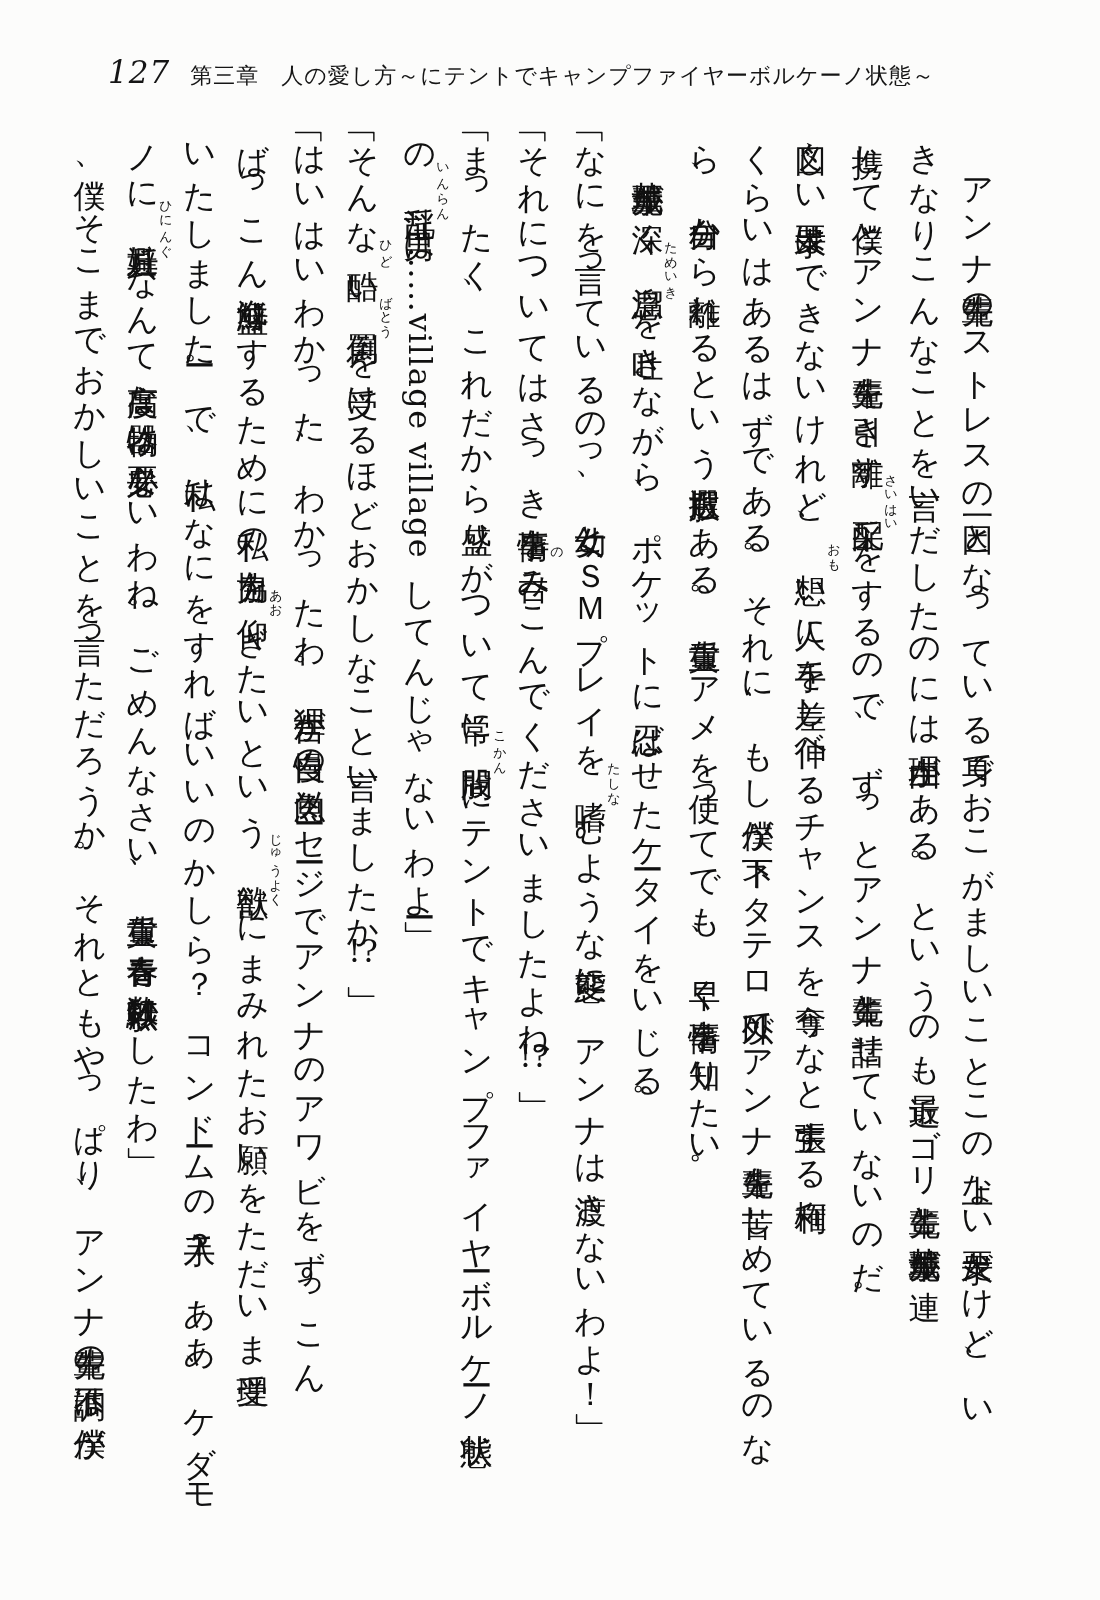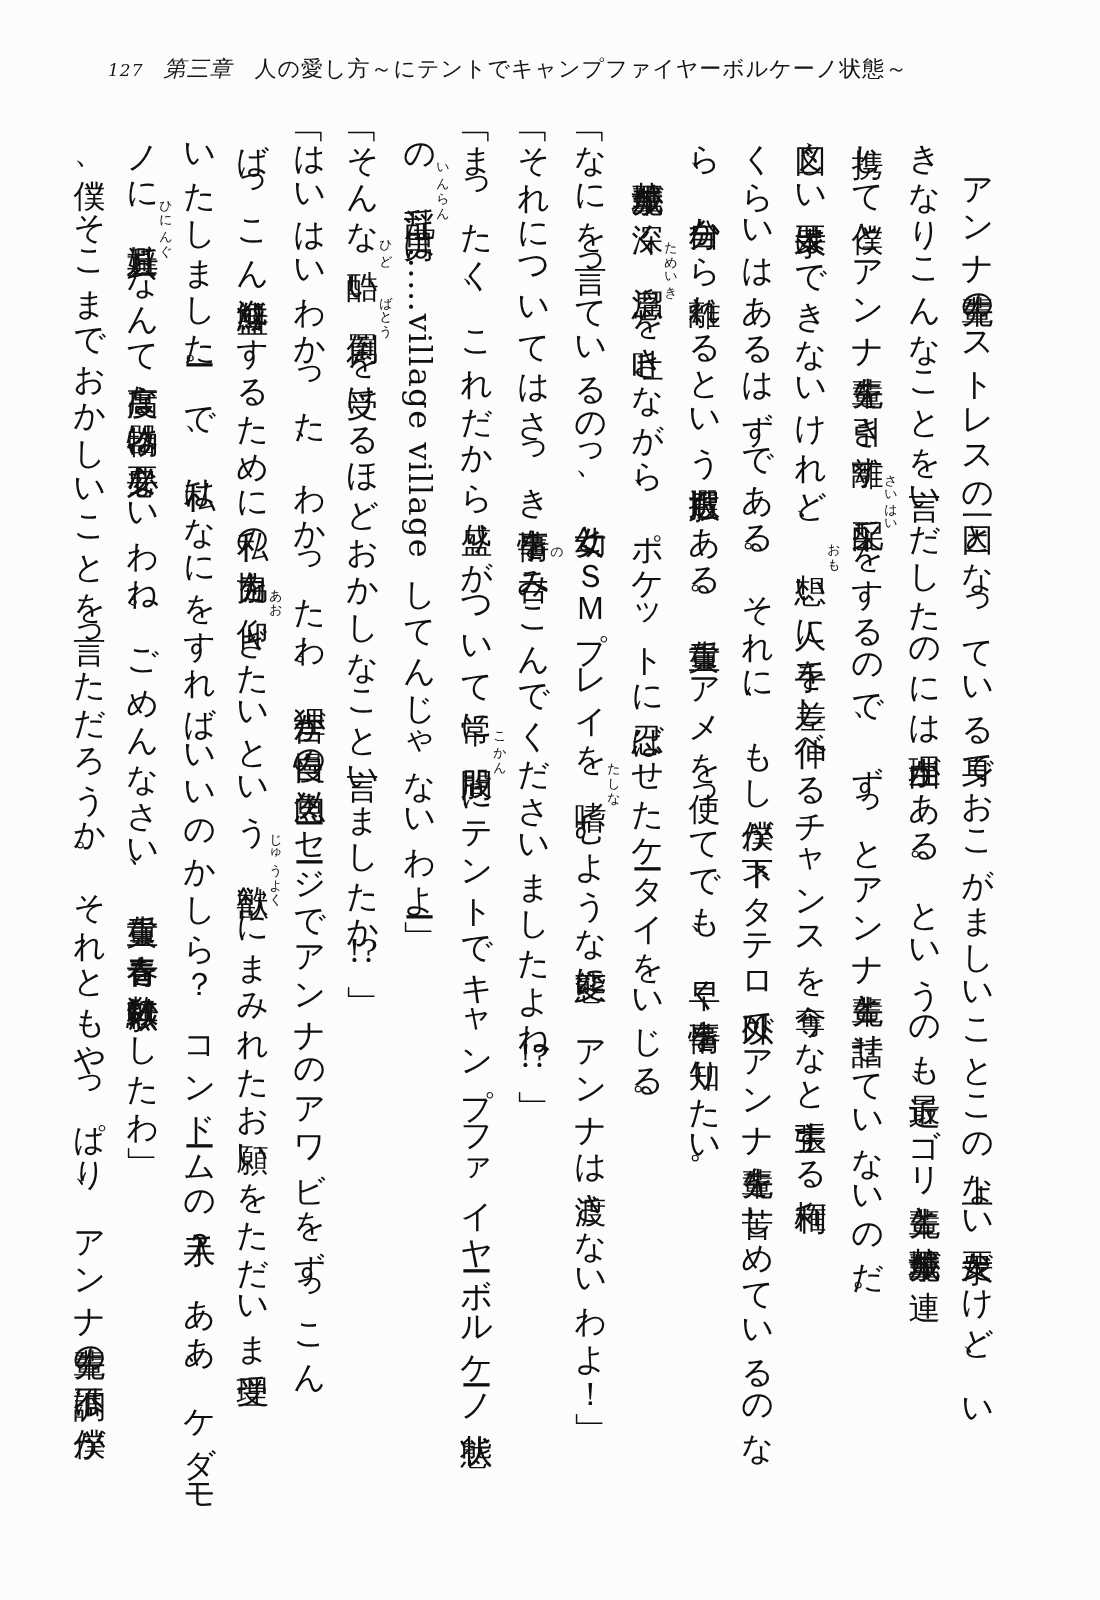--- a/index.html
+++ b/index.html
@@ -21,26 +21,25 @@
     position: absolute;
     top: 54px;
     left: 108px;
     font-size: 22px;
     color: #151515;
     white-space: nowrap;
     letter-spacing: 1px;
   }
   .pagenum {
     font-style: italic;
-    font-size: 17px;
+    font-size: 31px;
     margin-right: 20px;
   }
   .chapter {
     margin-right: 22px;
-    font-style: italic;
   }
   .text-block {
     position: absolute;
     top: 122px;
     right: 96px;
     height: 1412px;
     writing-mode: vertical-rl;
     text-orientation: mixed;
     font-size: 32px;
     line-height: 53px;

